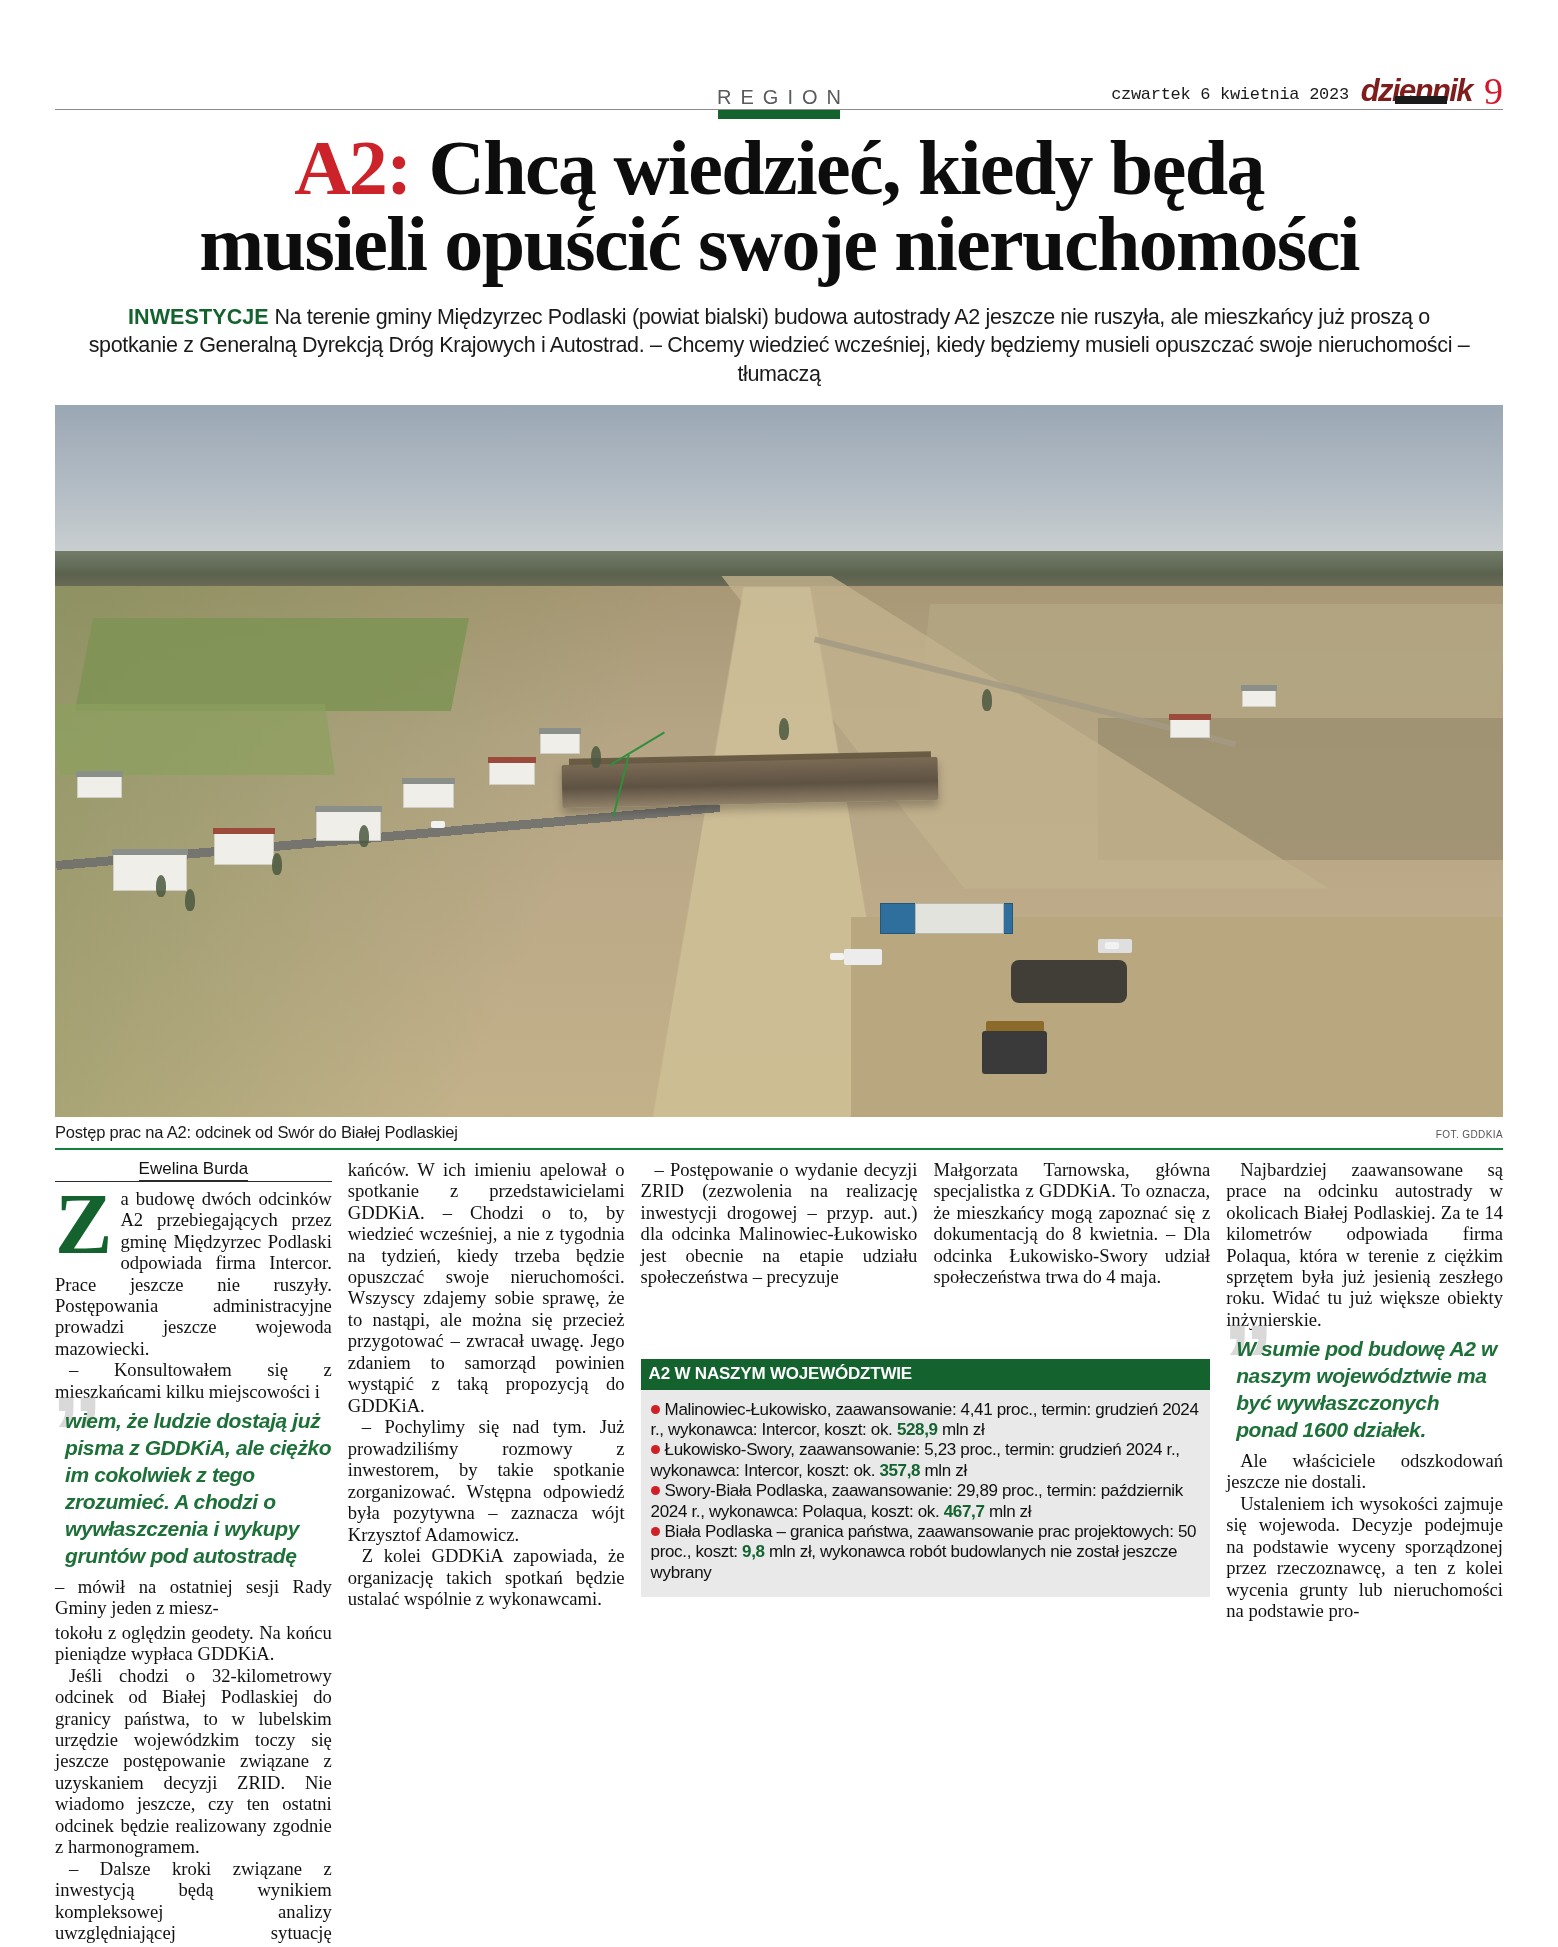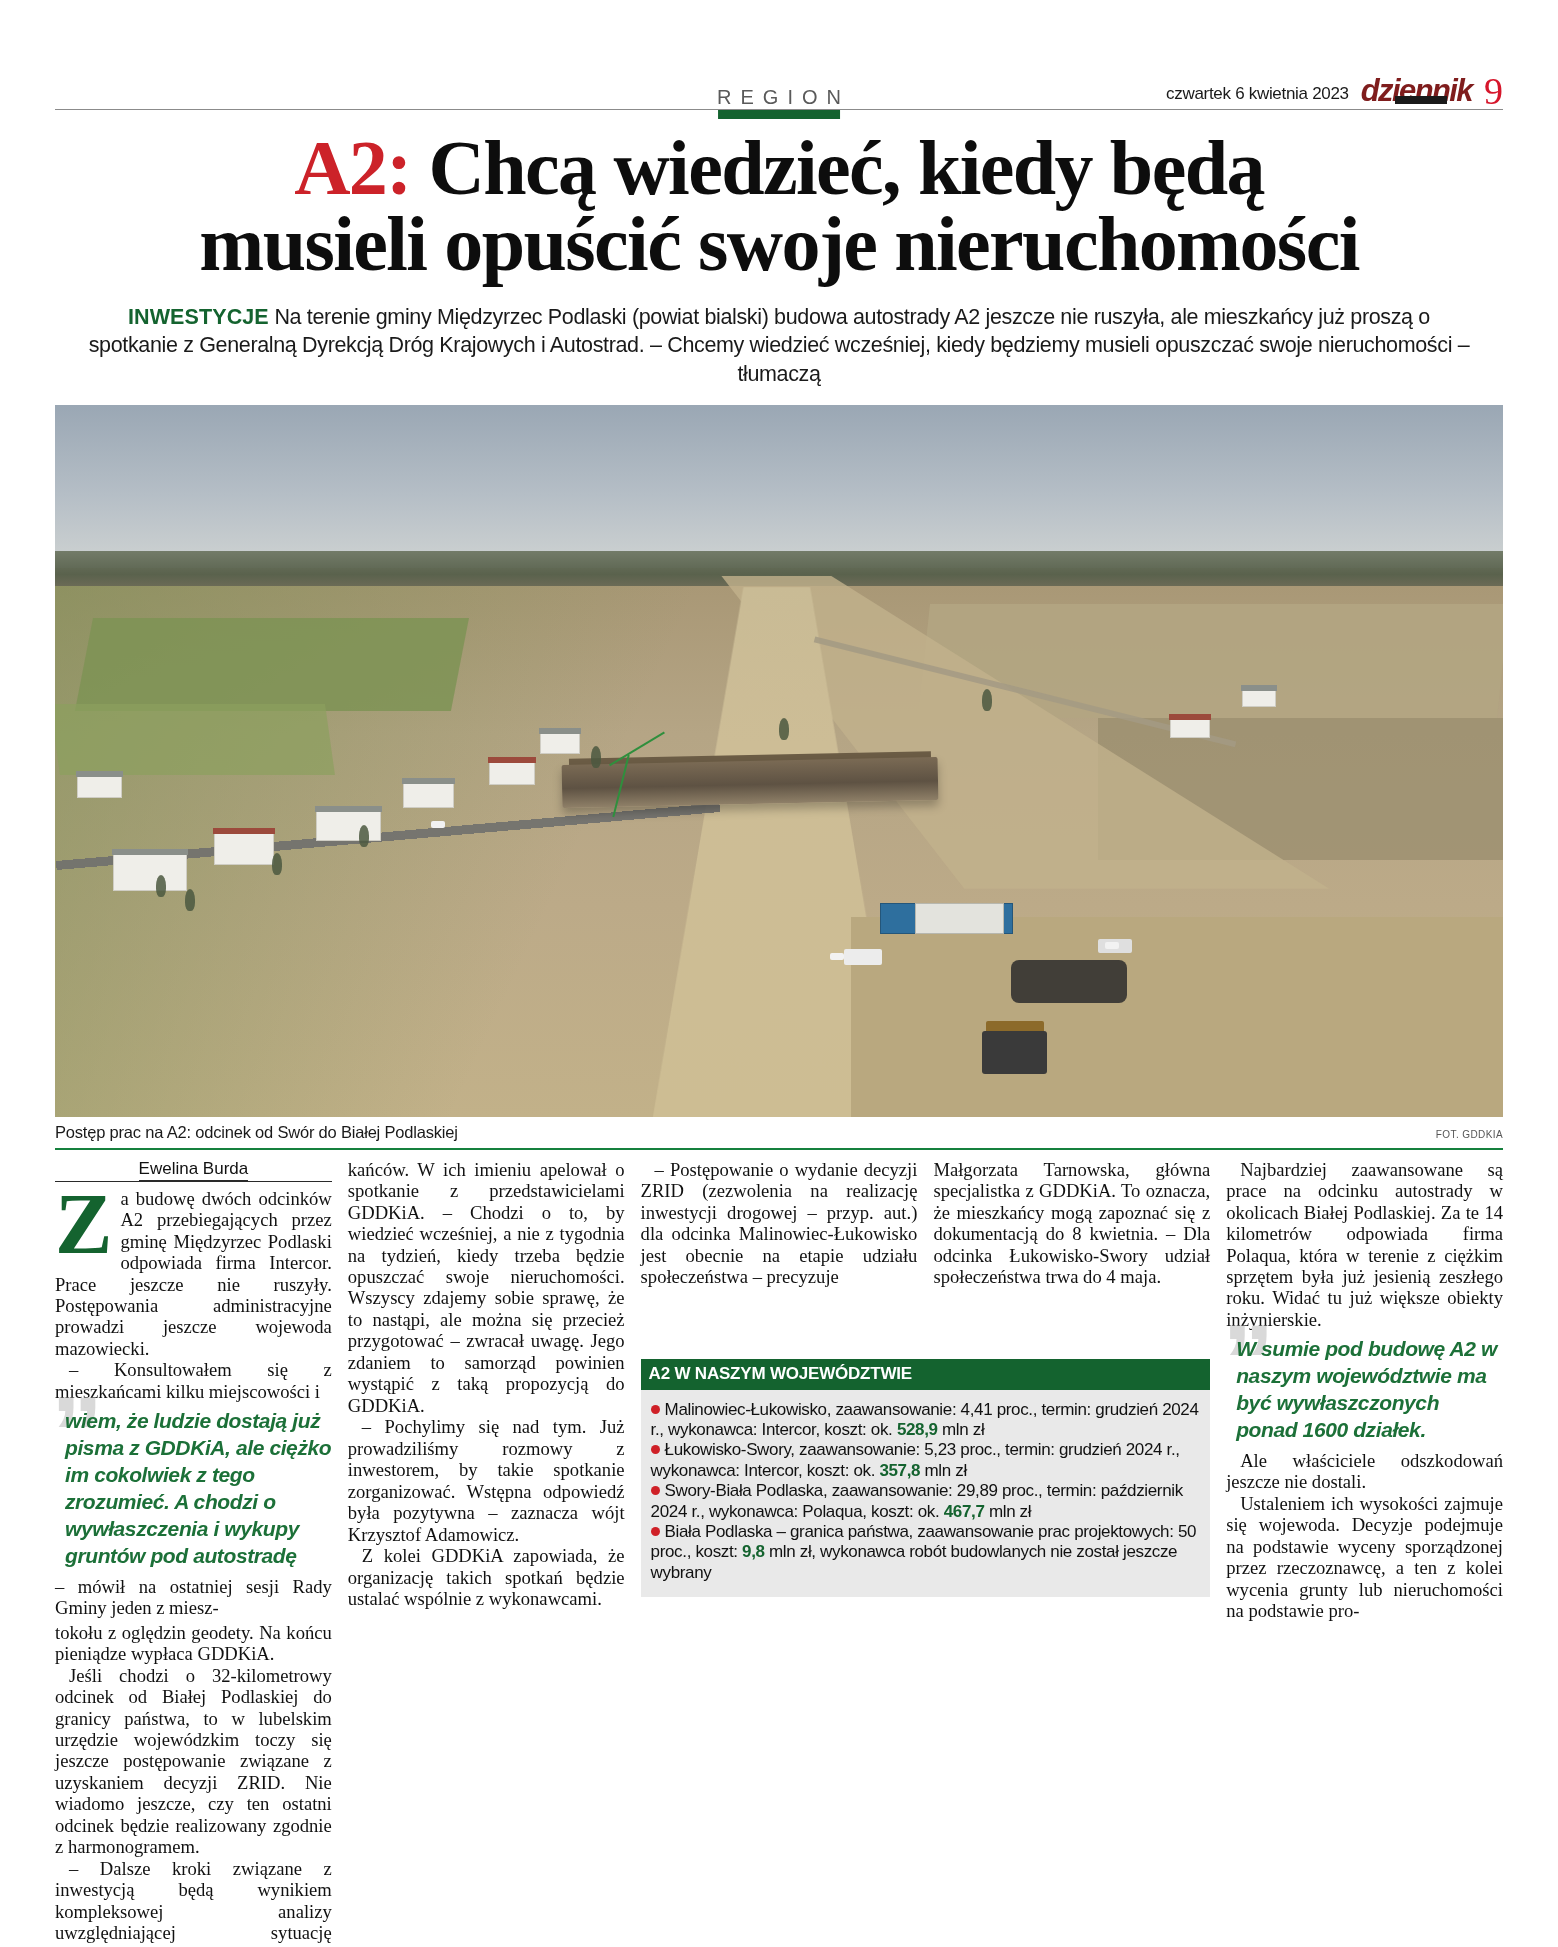--- a/index.html
+++ b/index.html
@@ -62,21 +62,21 @@
   .masthead-right {
     position: absolute;
     right: 0;
     bottom: 14px;
     display: flex;
     align-items: flex-end;
     gap: 12px;
     white-space: nowrap;
   }
   .issue-date {
-    font-family: Liberation Sans, sans-serif;
+    font-family: Liberation Mono, monospace;
     font-size: 17px;
     color: #1a1a1a;
     letter-spacing: -0.3px;
     padding-bottom: 2px;
   }
   .brand {
     position: relative;
     font-family: "Liberation Sans", sans-serif;
     font-size: 31px;
     font-weight: bold;

